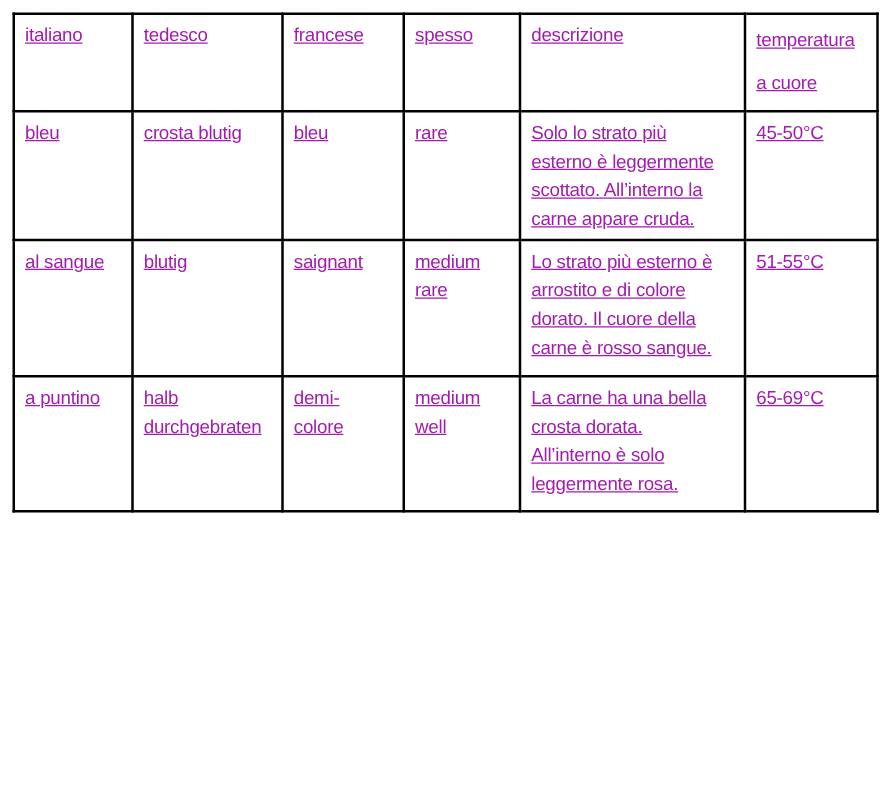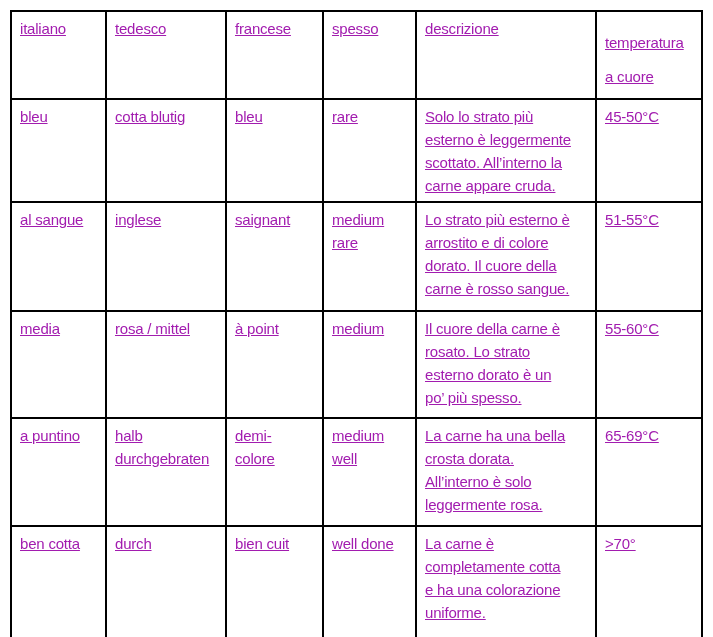--- a/index.html
+++ b/index.html
@@ -38,21 +38,21 @@
     white-space: pre-line;
     overflow: hidden;
     text-decoration: underline;
   }
   table.meat-table th {
     font-weight: normal;
   }
   
   table.meat-table th.th-temp {
     line-height: 34px;
-    padding-top: 14px;
+    padding-top: 4px;
   }
 </style>
 </head>
 <body>
 
 <div class="page">
   <table class="meat-table">
     <colgroup>
       <col style="width:95px">
       <col style="width:120px">
@@ -68,72 +68,50 @@
         <th>francese</th>
         <th>spesso</th>
         <th>descrizione</th>
         <th class="th-temp">temperatura
 a cuore</th>
       </tr>
     </thead>
     <tbody>
       <tr style="height:75px">
         <td>bleu</td>
-        <td>cotta blutig</td>
+        <td>crosta blutig</td>
         <td>bleu</td>
         <td>rare</td>
         <td>Solo lo strato più
 esterno è leggermente
 scottato. All’interno la
 carne appare cruda.</td>
         <td>45-50°C</td>
       </tr>
       <tr style="height:109px">
         <td>al sangue</td>
-        <td>inglese</td>
+        <td>blutig</td>
         <td>saignant</td>
         <td>medium
 rare</td>
         <td>Lo strato più esterno è
 arrostito e di colore
 dorato. Il cuore della
 carne è rosso sangue.</td>
         <td>51-55°C</td>
-      </tr>
-      <tr style="height:107px">
-        <td>media</td>
-        <td>rosa / mittel</td>
-        <td>à point</td>
-        <td>medium</td>
-        <td>Il cuore della carne è
-rosato. Lo strato
-esterno dorato è un
-po’ più spesso.</td>
-        <td>55-60°C</td>
       </tr>
       <tr style="height:108px">
         <td>a puntino</td>
         <td>halb
 durchgebraten</td>
         <td>demi-
 colore</td>
         <td>medium
 well</td>
         <td>La carne ha una bella
 crosta dorata.
 All’interno è solo
 leggermente rosa.</td>
         <td>65-69°C</td>
       </tr>
-      <tr style="height:112px">
-        <td>ben cotta</td>
-        <td>durch</td>
-        <td>bien cuit</td>
-        <td>well done</td>
-        <td>La carne è
-completamente cotta
-e ha una colorazione
-uniforme.</td>
-        <td>&gt;70°</td>
-      </tr>
     </tbody>
   </table>
 </div>
 
 </body></html>

